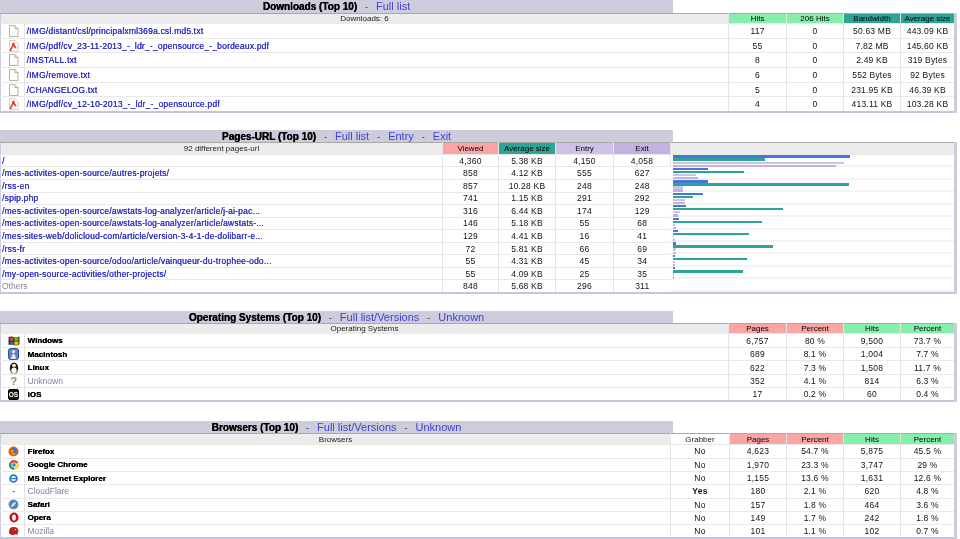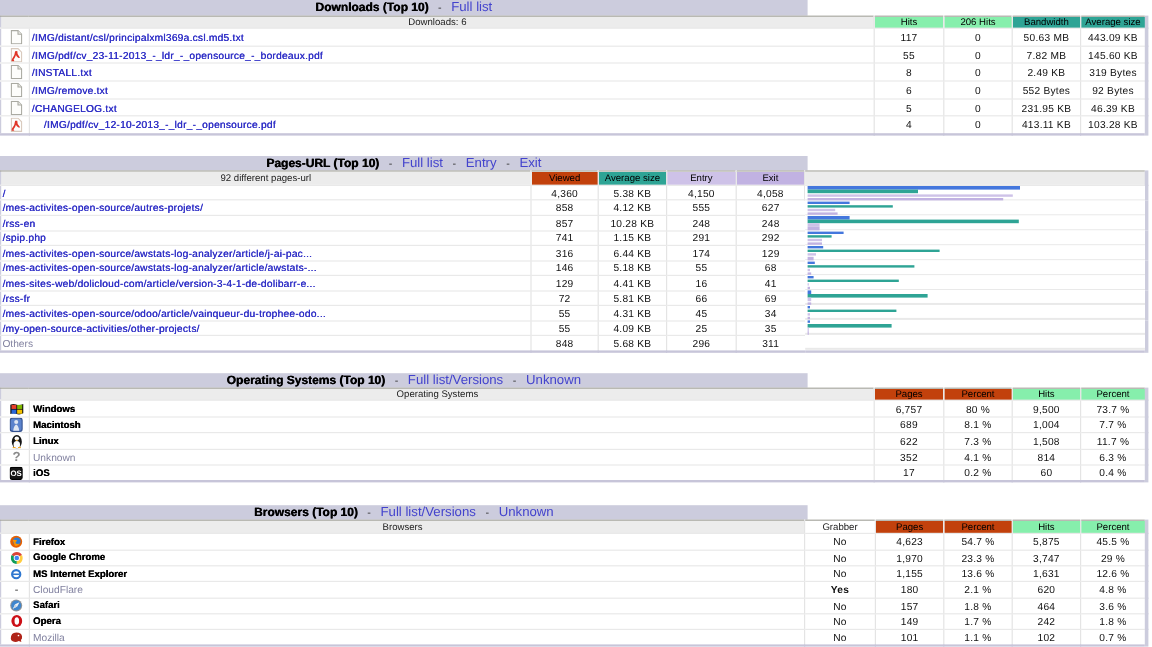--- a/index.html
+++ b/index.html
@@ -10,21 +10,21 @@
 table{border-collapse:collapse;table-layout:fixed;width:799px;border-top:1px solid #a9a9a1;border-left:1px solid #ccccdd;border-right:3px solid #ccccdd;border-bottom:2px solid #c7c5d9}
 td{overflow:hidden;white-space:nowrap;font-size:8px;border-right:1px solid #e4e4e4;border-bottom:1px solid #e9e9e9;padding:0}
 td:last-child{border-right:none}
 tr:last-child td{border-bottom:none}
 td.n{text-align:center;letter-spacing:0.2px;color:#111;font-size:8.5px}
 td.h{background:#ececec;text-align:center;color:#222}
 td.ic{text-align:center;padding-left:3px}
 td.ic svg,td.ic span{vertical-align:middle}
 a.u{color:#2e2ec6;text-decoration:none;font-size:8.5px;letter-spacing:0.2px;text-shadow:0.25px 0 0 #2e2ec6}
 td.nm{font-weight:bold;font-size:8px;padding-left:3px;letter-spacing:0;text-shadow:0.3px 0 0 #000}
-.hp{background:#c2410c;text-align:center}
+.hp{background:#fca5a5;text-align:center}
 .hc{background:#86efac;text-align:center}
 .hb{background:#2ea495;text-align:center}
 .he{background:#cec2e8;text-align:center}
 .hx{background:#c1b2e2;text-align:center}
 .gr{color:#8282a0;font-size:8.5px}
 .gb{background:#fff}
 .chart{position:relative;background:#fff;background-image:repeating-linear-gradient(to bottom,#fff 0,#fff 11.42px,#e9e9e9 11.42px,#e9e9e9 12.42px)}
 .chart b{position:absolute;left:2px;height:2.3px;font-weight:normal}
 </style></head><body>
 <div class="sec" style="top:0">
@@ -101,21 +101,21 @@
           <td class="n">0</td>
           <td class="n">231.95 KB</td>
           <td class="n">46.39 KB</td>
         </tr>
         <tr style="height:14.3px">
           <td class="ic"><svg width="11" height="12" viewBox="0 0 11 12">
               <path d="M1.5 0.5 h5.5 l3 3 v8 h-8.5 z" fill="#fdfdfb" stroke="#d8c8bc" stroke-width="0.9"></path>
               <path d="M6.4 2.6 Q6.2 5.4 8 7 Q8.8 7.7 8.4 8.2 Q8 8.7 6.9 7.9 Q5.6 6.9 5.3 5.9 Q4.8 7.9 3.3 9.7 Q2.6 10.5 2 9.9 Q1.5 9.3 2.4 8.5 Q4.2 6.8 4.6 2.7 Z" fill="#e03527"></path>
               <path d="M1.8 9.9 q0.8 1 1.8 0.2" stroke="#e03527" stroke-width="1.1" fill="none"></path>
             </svg></td>
-          <td style="padding-left:12px"><a class="u">/IMG/pdf/cv_12-10-2013_-_ldr_-_opensource.pdf</a></td>
+          <td style="padding-left:2px"><a class="u">/IMG/pdf/cv_12-10-2013_-_ldr_-_opensource.pdf</a></td>
           <td class="n">4</td>
           <td class="n">0</td>
           <td class="n">413.11 KB</td>
           <td class="n">103.28 KB</td>
         </tr>
       </tbody>
     </table>
   </div>
 <div class="sec" style="top:129.5px">
     <div class="tit" style="height:12.5px;line-height:12.5px"><b>Pages-URL (Top 10)</b><i>-</i><a>Full list</a><i>-</i><a>Entry</a><i>-</i><a>Exit</a></div>

